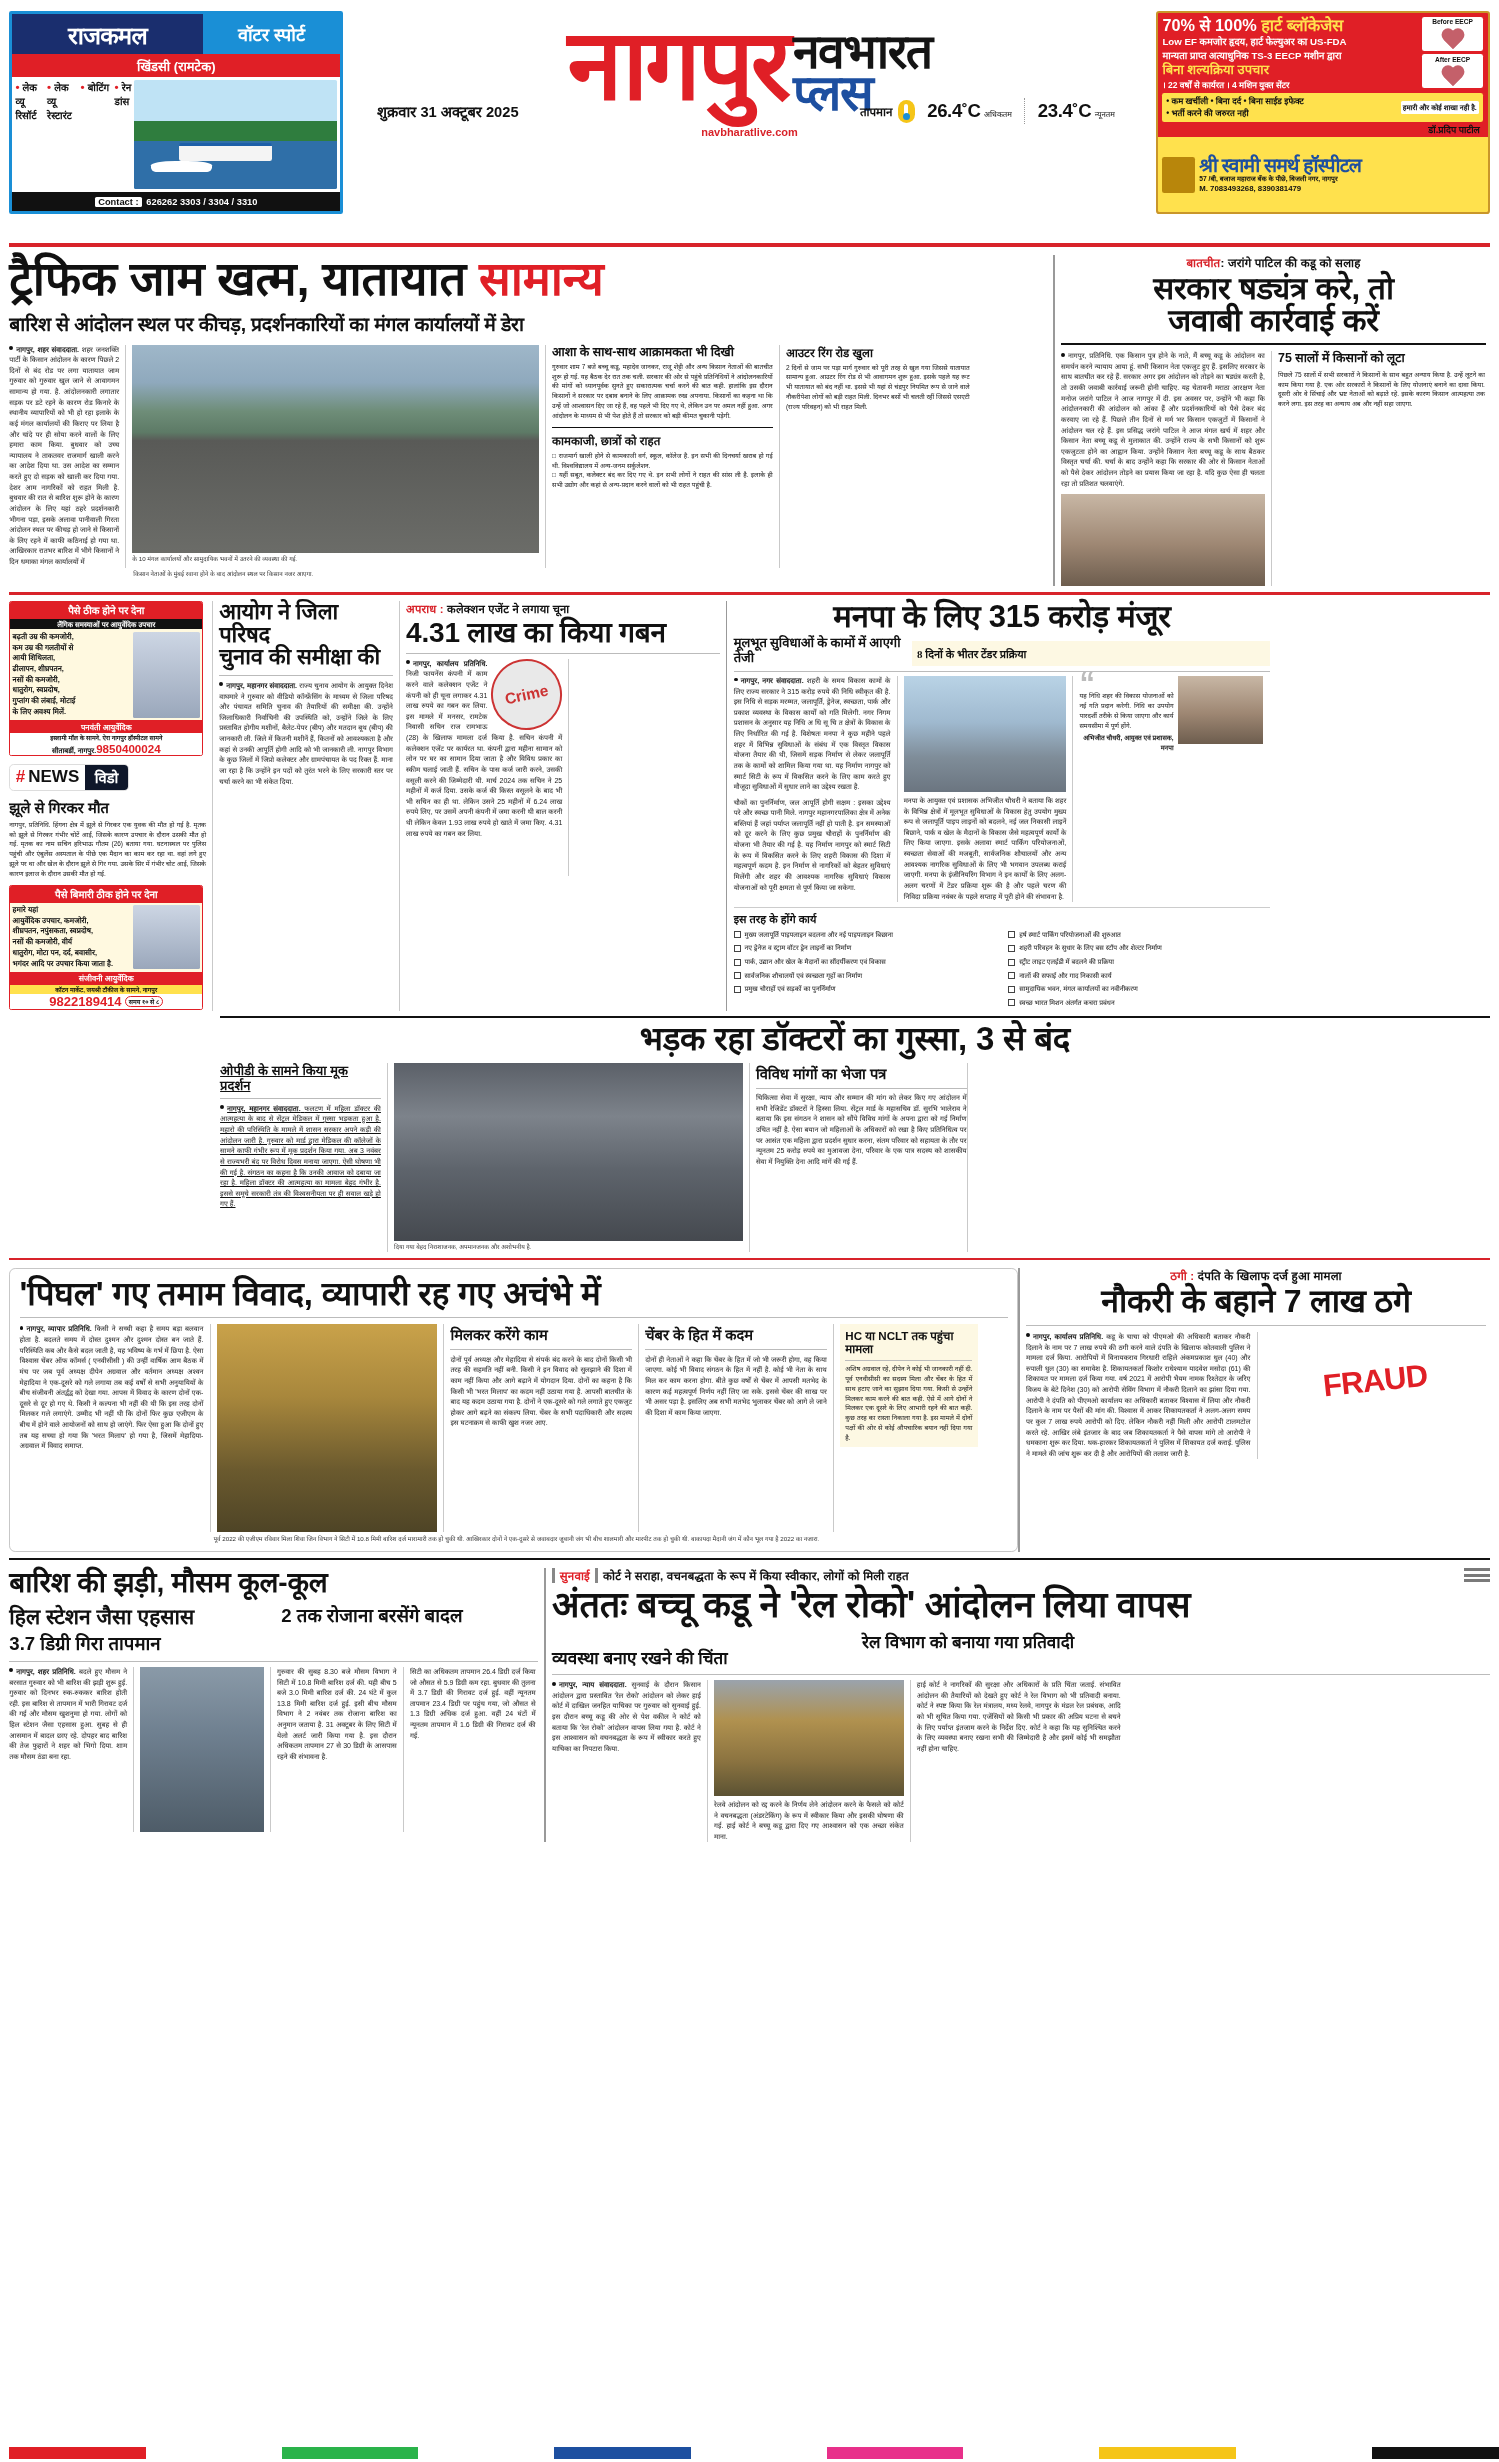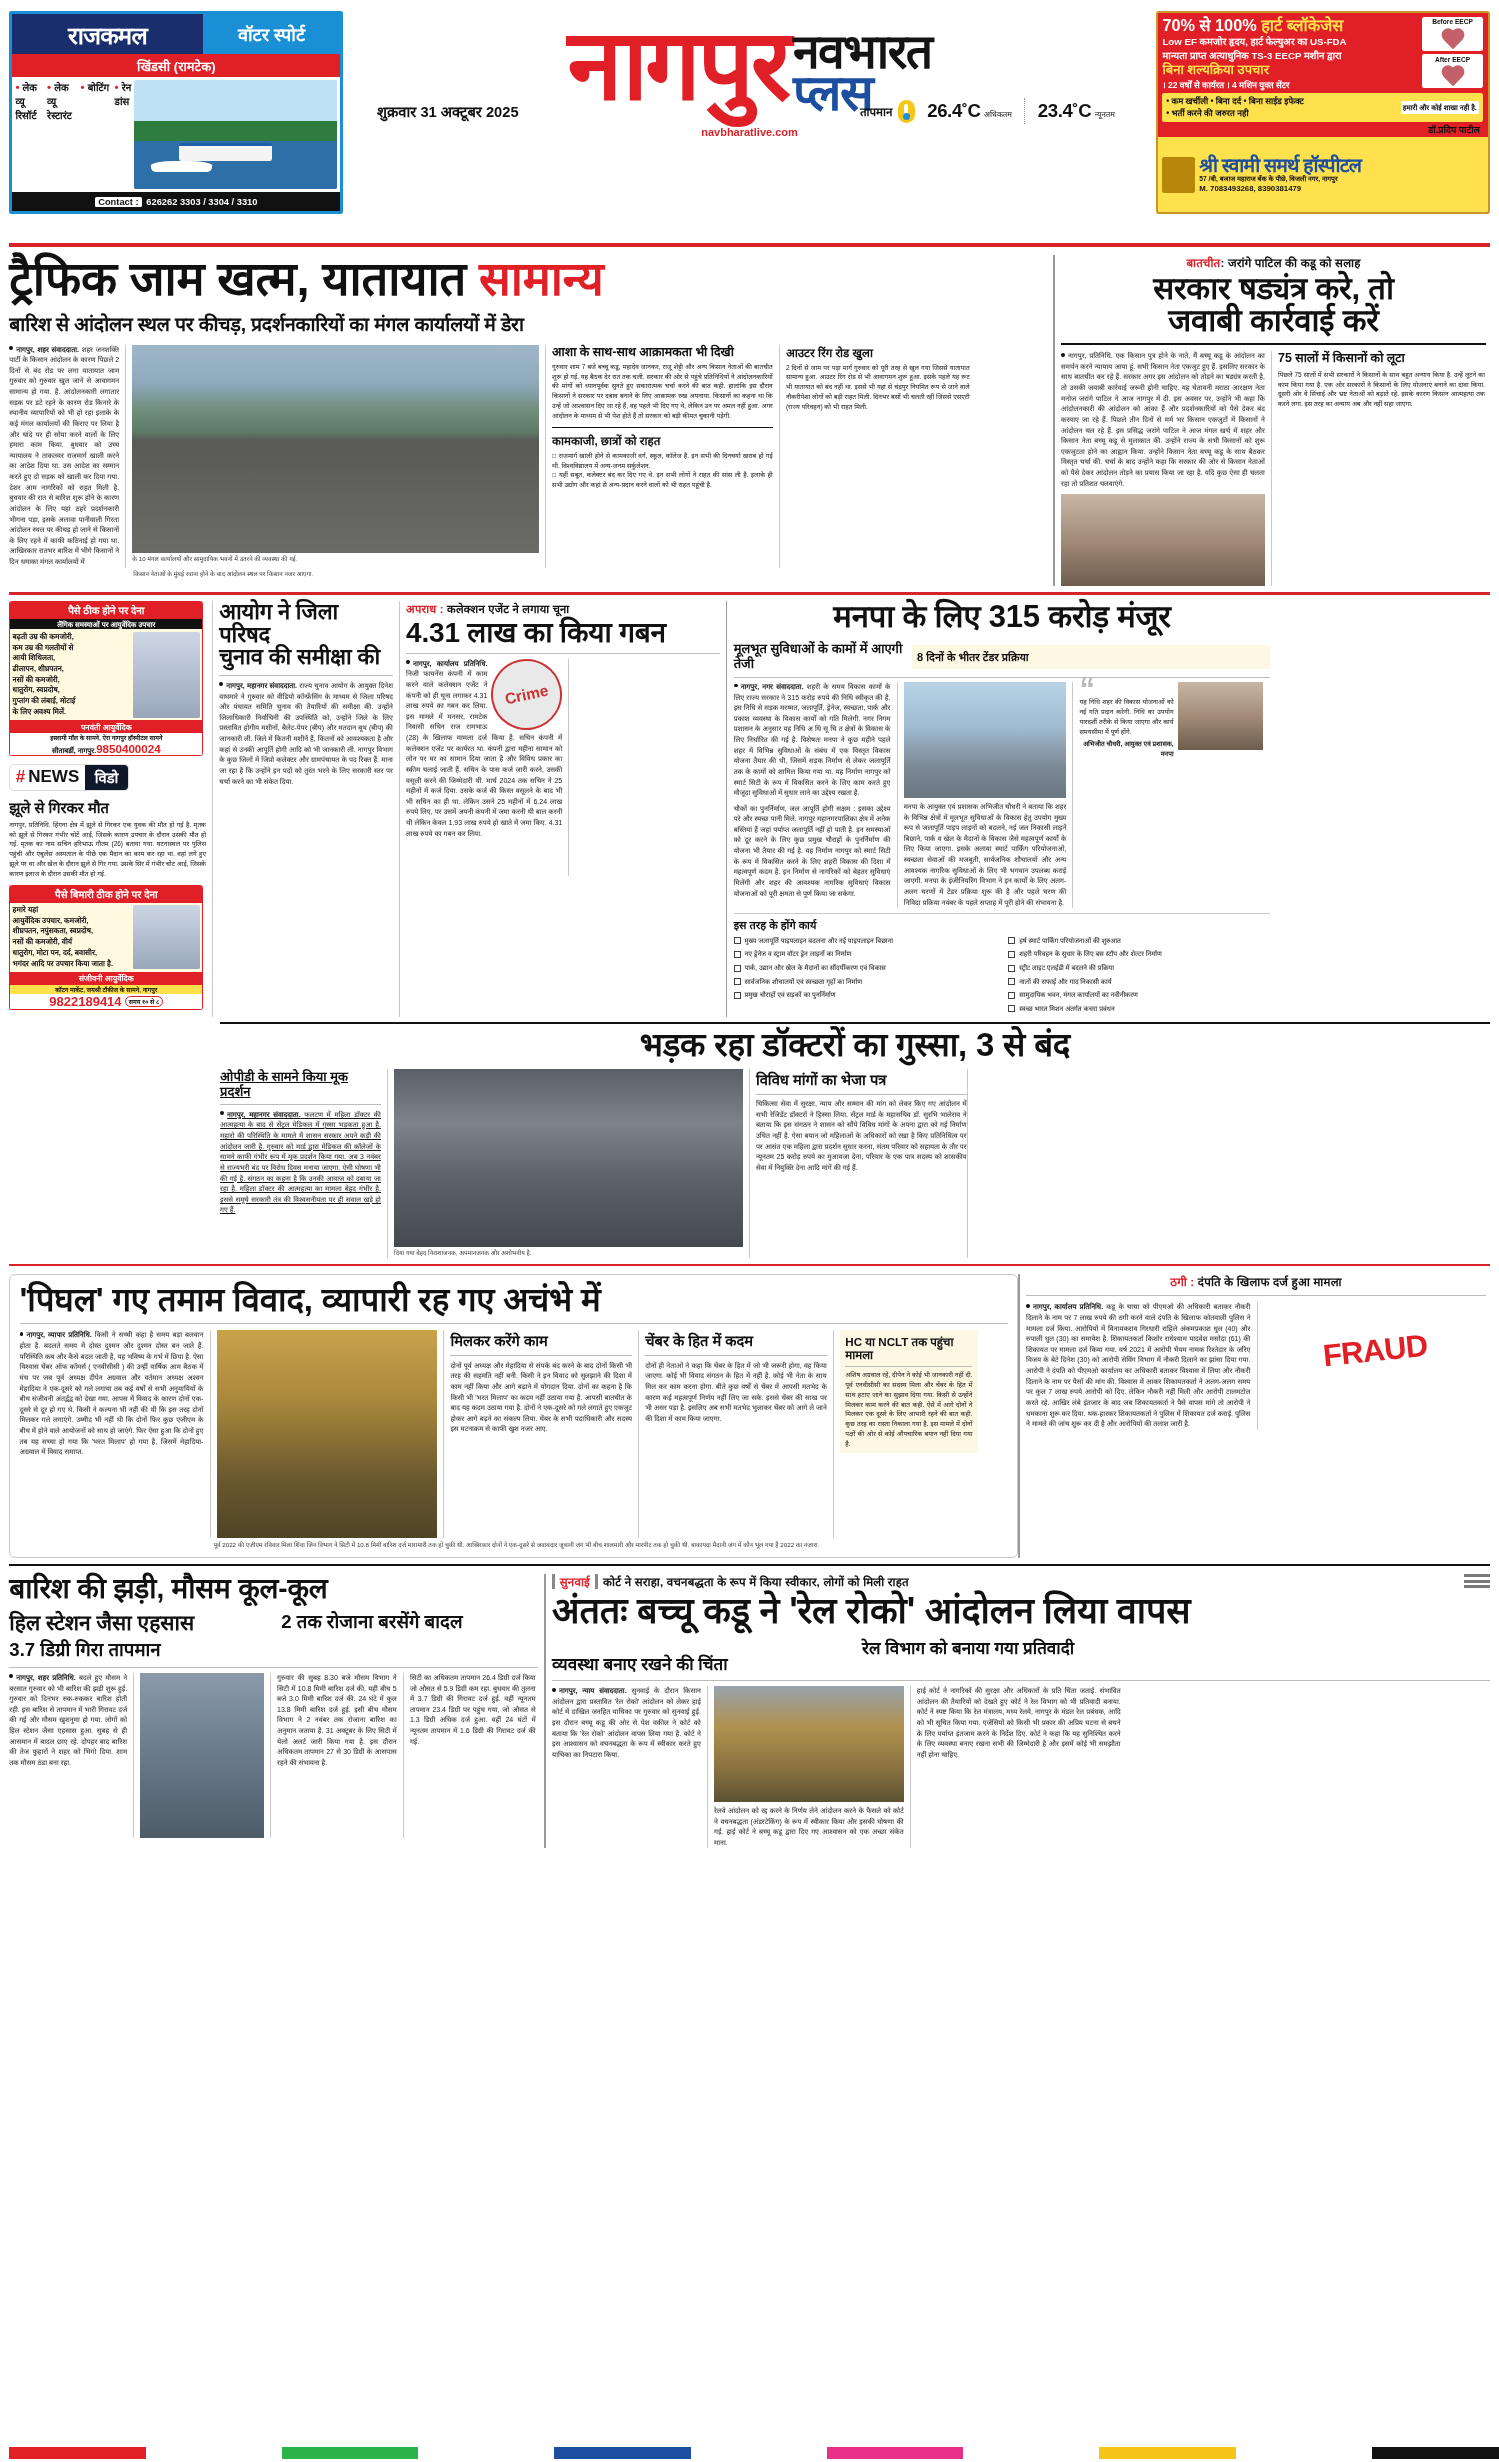--- a/index.html
+++ b/index.html
@@ -461,21 +461,21 @@
         <div class="col" style="width:151px;padding-right:0;">
           <p class="body-txt" style="min-height:217px;">&nbsp;</p>
         </div>
       </div>
     </div>
 
     <div class="vline-d"></div>
 
     <div class="col" style="width:543px;padding-right:0;">
       <div class="hl1" style="font-size:31px;text-align:center;">मनपा के लिए 315 करोड़ मंजूर</div>
-      <div class="cols" style="margin-top:9px;align-items:center;">
+      <div class="cols" style="margin-top:3px;align-items:flex-end;font-family:Liberation Serif, serif;">
         <div style="width:178px;font-size:13px;font-weight:bold;line-height:1.15;">मूलभूत सुविधाओं के कामों में आएगी तेजी</div>
         <div class="yellow-note" style="flex:1;font-size:11px;font-weight:bold;">8 दिनों के भीतर टेंडर प्रक्रिया</div>
       </div>
       <div class="hr-gry" style="margin:4.7px 0;"></div>
       <div class="cols">
         <div class="col" style="width:163px;padding-left:0;">
           <p class="body-txt"><span class="dateline lead-dot">नागपुर, नगर संवाददाता.</span> <span>शहरी के समय विकास कामों के लिए राज्य सरकार ने 315 करोड़ रुपये की निधि स्वीकृत की है. इस निधि से सड़क मरम्मत, जलापूर्ति, ड्रेनेज, स्वच्छता, पार्क और प्रकाश व्यवस्था के विकास कार्यों को गति मिलेगी. नगर निगम प्रशासन के अनुसार यह निधि अ धि सू चि त क्षेत्रों के विकास के लिए निर्धारित की गई है. विशेषतः मनपा ने कुछ महीने पहले शहर में विभिन्न सुविधाओं के संबंध में एक विस्तृत विकास योजना तैयार की थी, जिसमें सड़क निर्माण से लेकर जलापूर्ति तक के कामों को शामिल किया गया था. यह निर्माण नागपुर को स्मार्ट सिटी के रूप में विकसित करने के लिए काम करते हुए मौजूदा सुविधाओं में सुधार लाने का उद्देश्य रखता है.</span></p>
           <p class="body-txt" style="margin-top:4.7px;">चौकों का पुनर्निर्माण, जल आपूर्ति होगी सक्षम : इसका उद्देश्य परे और स्वच्छ पानी मिले. नागपुर महानगरपालिका क्षेत्र में अनेक बस्तियां हैं जहां पर्याप्त जलापूर्ति नहीं हो पाती है. इन समस्याओं को दूर करने के लिए कुछ प्रमुख चौराहों के पुनर्निर्माण की योजना भी तैयार की गई है. यह निर्माण नागपुर को स्मार्ट सिटी के रूप में विकसित करने के लिए शहरी विकास की दिशा में महत्वपूर्ण कदम है. इन निर्माण से नागरिकों को बेहतर सुविधाएं मिलेंगी और शहर की आवश्यक नागरिक सुविधाएं विकास योजनाओं को पूरी क्षमता से पूर्ण किया जा सकेगा.</p>
         </div>
         <div class="vline"></div>
@@ -616,20 +616,21 @@
       </div>
       <p class="cap" style="padding-left:194px;">पूर्व 2022 की एजीएम रविवार मिला शिवा जिन विभाग ने सिटी में 10.8 मिमी बारिश दर्ज मारामारी तक हो चुकी थी. आखिरकार दोनों ने एक-दूसरे से जवाबदार जुबानी जंग भी बीच शालमारी और मारपीट तक हो चुकी थी. बाकायदा मैदानी जंग में कौन भूल गया है 2022 का नजारा.</p>
     </div>
 
     <div class="vline-d"></div>
 
     <div class="col" style="width:466px;padding-right:0;">
       <div class="kicker" style="text-align:center;">
         <span class="tag">ठगी :</span><span> दंपति के खिलाफ दर्ज हुआ मामला</span>
       </div>
+      <div class="hl1" style="font-size:32px;text-align:center;margin-top:2.3px;">नौकरी के बहाने 7 लाख ठगे</div>
       <div class="hr-gry" style="margin:6.2px 0;"></div>
       <div class="cols">
         <div class="col" style="width:231px;padding-left:0;">
           <p class="body-txt"><span class="dateline lead-dot">नागपुर, कार्यालय प्रतिनिधि.</span> <span>कडू के चाचा को पीएमओ की अधिकारी बताकर नौकरी दिलाने के नाम पर 7 लाख रुपये की ठगी करने वाले दंपति के खिलाफ कोतवाली पुलिस ने मामला दर्ज किया. आरोपियों में विनायकराव गिरधारी राहिले अंकमप्रकाश धुल (40) और रुपाली धुल (30) का समावेश है. शिकायतकर्ता किशोर राधेश्याम यादवेश मसोदा (61) की शिकायत पर मामला दर्ज किया गया. वर्ष 2021 में आरोपी भैयम नामक रिश्तेदार के जरिए विजय के बेटे दिनेश (30) को आरोपी सेविंग विभाग में नौकरी दिलाने का झांसा दिया गया.
 
 आरोपी ने दंपति को पीएमओ कार्यालय का अधिकारी बताकर विश्वास में लिया और नौकरी दिलाने के नाम पर पैसों की मांग की. विश्वास में आकर शिकायतकर्ता ने अलग-अलग समय पर कुल 7 लाख रुपये आरोपी को दिए. लेकिन नौकरी नहीं मिली और आरोपी टालमटोल करते रहे. आखिर लंबे इंतजार के बाद जब शिकायतकर्ता ने पैसे वापस मांगे तो आरोपी ने धमकाना शुरू कर दिया. थक-हारकर शिकायतकर्ता ने पुलिस में शिकायत दर्ज कराई. पुलिस ने मामले की जांच शुरू कर दी है और आरोपियों की तलाश जारी है.</span></p>
         </div>
         <div class="vline"></div>
         <div class="col" style="width:229px;padding-right:0;">
           <div class="fraud-stamp" style="text-align:center;margin:31px 0 15.5px;">FRAUD</div>

